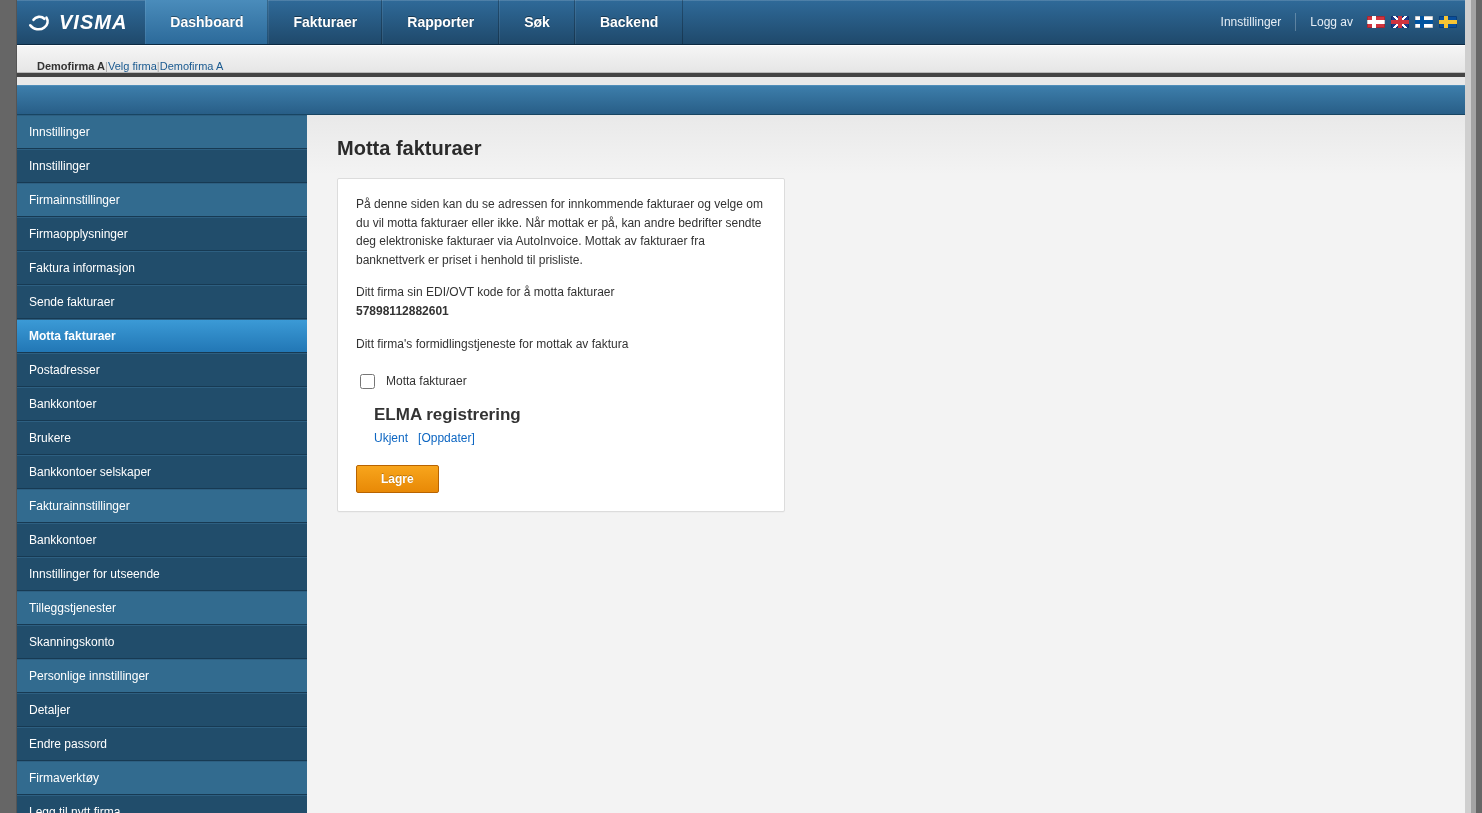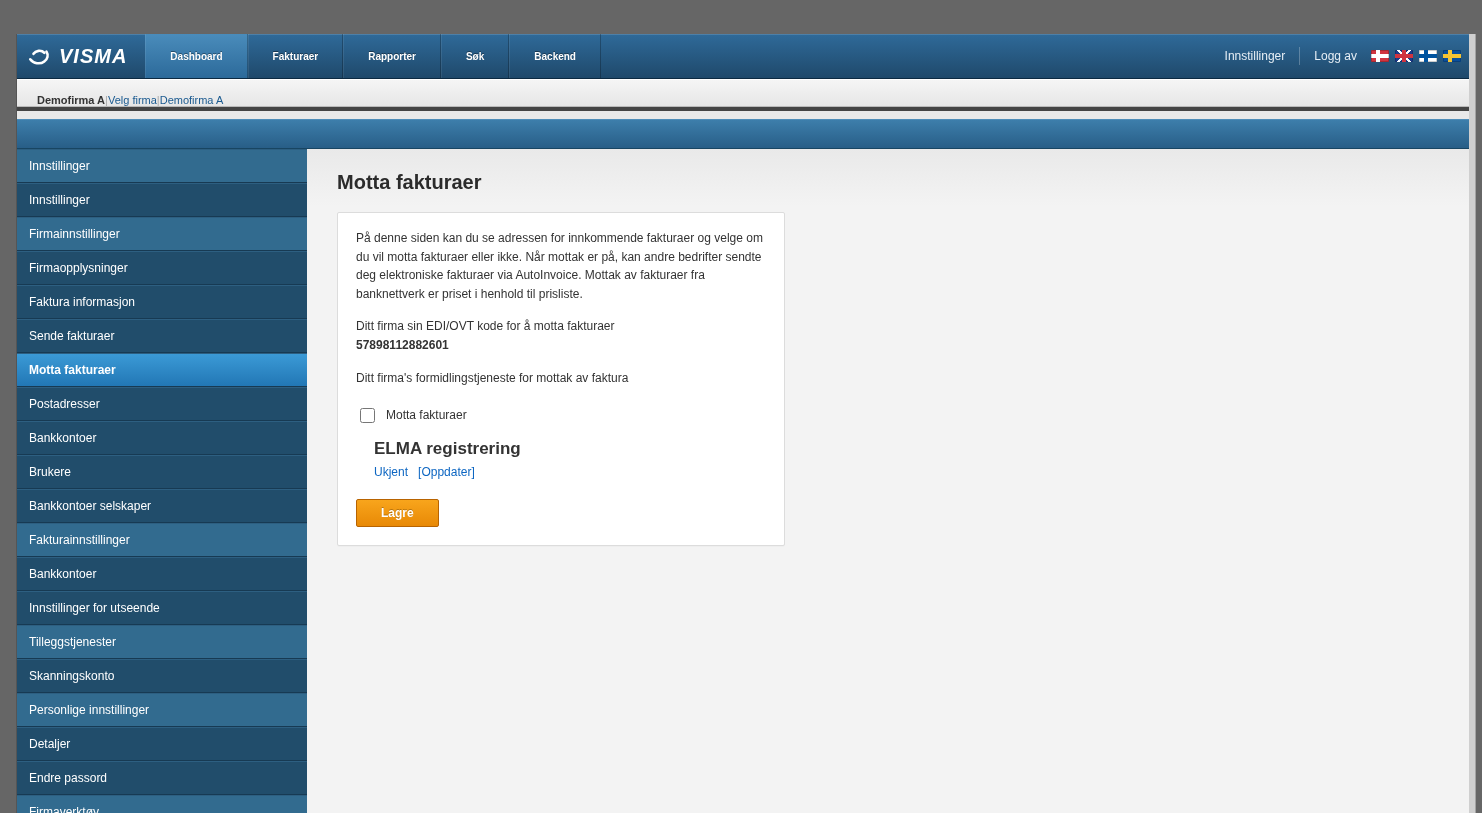--- a/index.html
+++ b/index.html
@@ -11,22 +11,21 @@
     font-size: 12px;
     background: #666;
     color: #333;
     overflow: hidden;
   }
   .frame {
     position: absolute;
     left: 16px; right: 6px; top: 0; bottom: 0;
     background: #e9e9e9;
     border-left: 1px solid #555;
-    border-right: 1px solid #a3a3a3;
-    margin-top: 34px;
+    border-right: 5px solid #a3a3a3;
   }
 
   
   .topbar {
     height: 44px;
     background: linear-gradient(#2f6a99, #1f496b);
     border-bottom: 1px solid #0c2a42;
     display: flex;
     align-items: stretch;
     box-shadow: inset 0 1px 0 rgba(255,255,255,0.15);
@@ -46,21 +45,21 @@
   }
   .topnav {
     display: flex;
     align-items: stretch;
   }
   .topnav .tab {
     display: flex;
     align-items: center;
     padding: 0 24px;
     color: #fff;
-    font-size: 10px;
+    font-size: 14px;
     font-weight: bold;
     border-right: 1px solid rgba(0,0,0,0.25);
     border-left: 1px solid rgba(255,255,255,0.08);
     cursor: pointer;
     text-shadow: 0 -1px 0 rgba(0,0,0,0.4);
   }
   .topnav .tab.active {
     background: linear-gradient(#4a8cbb, #2c6a9a);
   }
   .topright {

